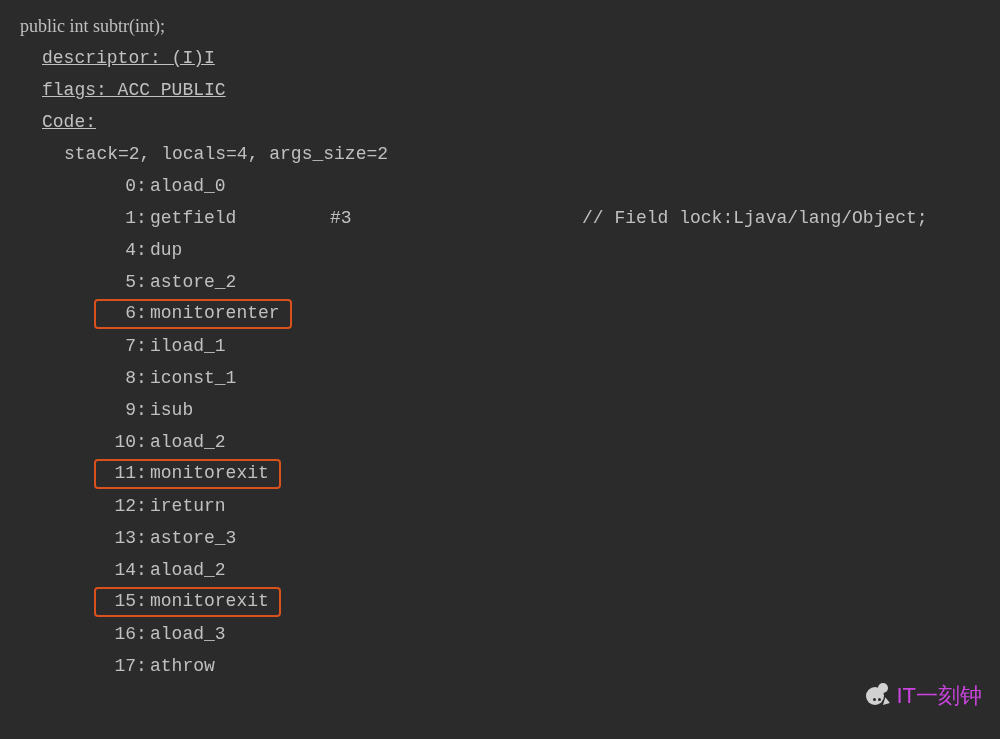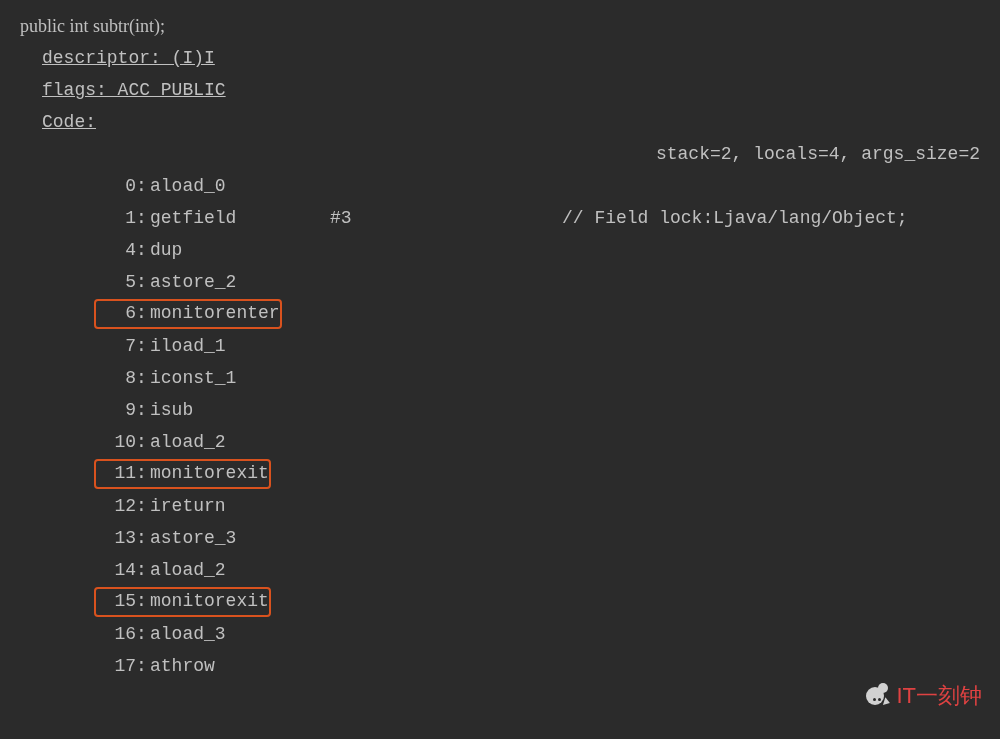--- a/index.html
+++ b/index.html
@@ -18,58 +18,58 @@
     line-height: 32px;
     white-space: pre;
   }
   .line {
     position: relative;
     display: block;
     height: 32px;
   }
   .indent0 { padding-left: 0; font-family: Liberation Serif, serif; }
   .indent1 { padding-left: 22px; text-decoration: underline; }
-  .indent2 { padding-left: 44px; text-align: right; }
+  .indent2 { padding-left: 44px; }
   .indent3 { padding-left: 78px; }
   .ln-col {
     display: inline-block;
     width: 38px;
     text-align: right;
   }
   .colon {
     display: inline-block;
     width: 14px;
     text-align: left;
   }
   .opcode {
     display: inline-block;
   }
   .arg-col {
     position: absolute;
     left: 310px;
   }
   .comment-col {
     position: absolute;
-    left: 542px;
+    left: 562px;
   }
   .hl-box {
     border: 2px solid #d9521e;
     border-radius: 4px;
     display: inline-block;
-    padding: 0 0 0 2px;
+    padding: 0 10px 0 2px;
     margin-left: -4px;
     line-height: 24px;
     height: 26px;
     vertical-align: middle;
   }
   .watermark {
     position: absolute;
     right: 18px;
     bottom: 28px;
-    color: #ef4444;
+    color: #d946ef;
     font-family: -apple-system, "Helvetica Neue", "PingFang SC", "Microsoft YaHei", sans-serif;
     font-size: 22px;
     display: flex;
     align-items: center;
     gap: 6px;
     opacity: 0.92;
   }
   .wm-icon {
     width: 26px;
     height: 26px;

